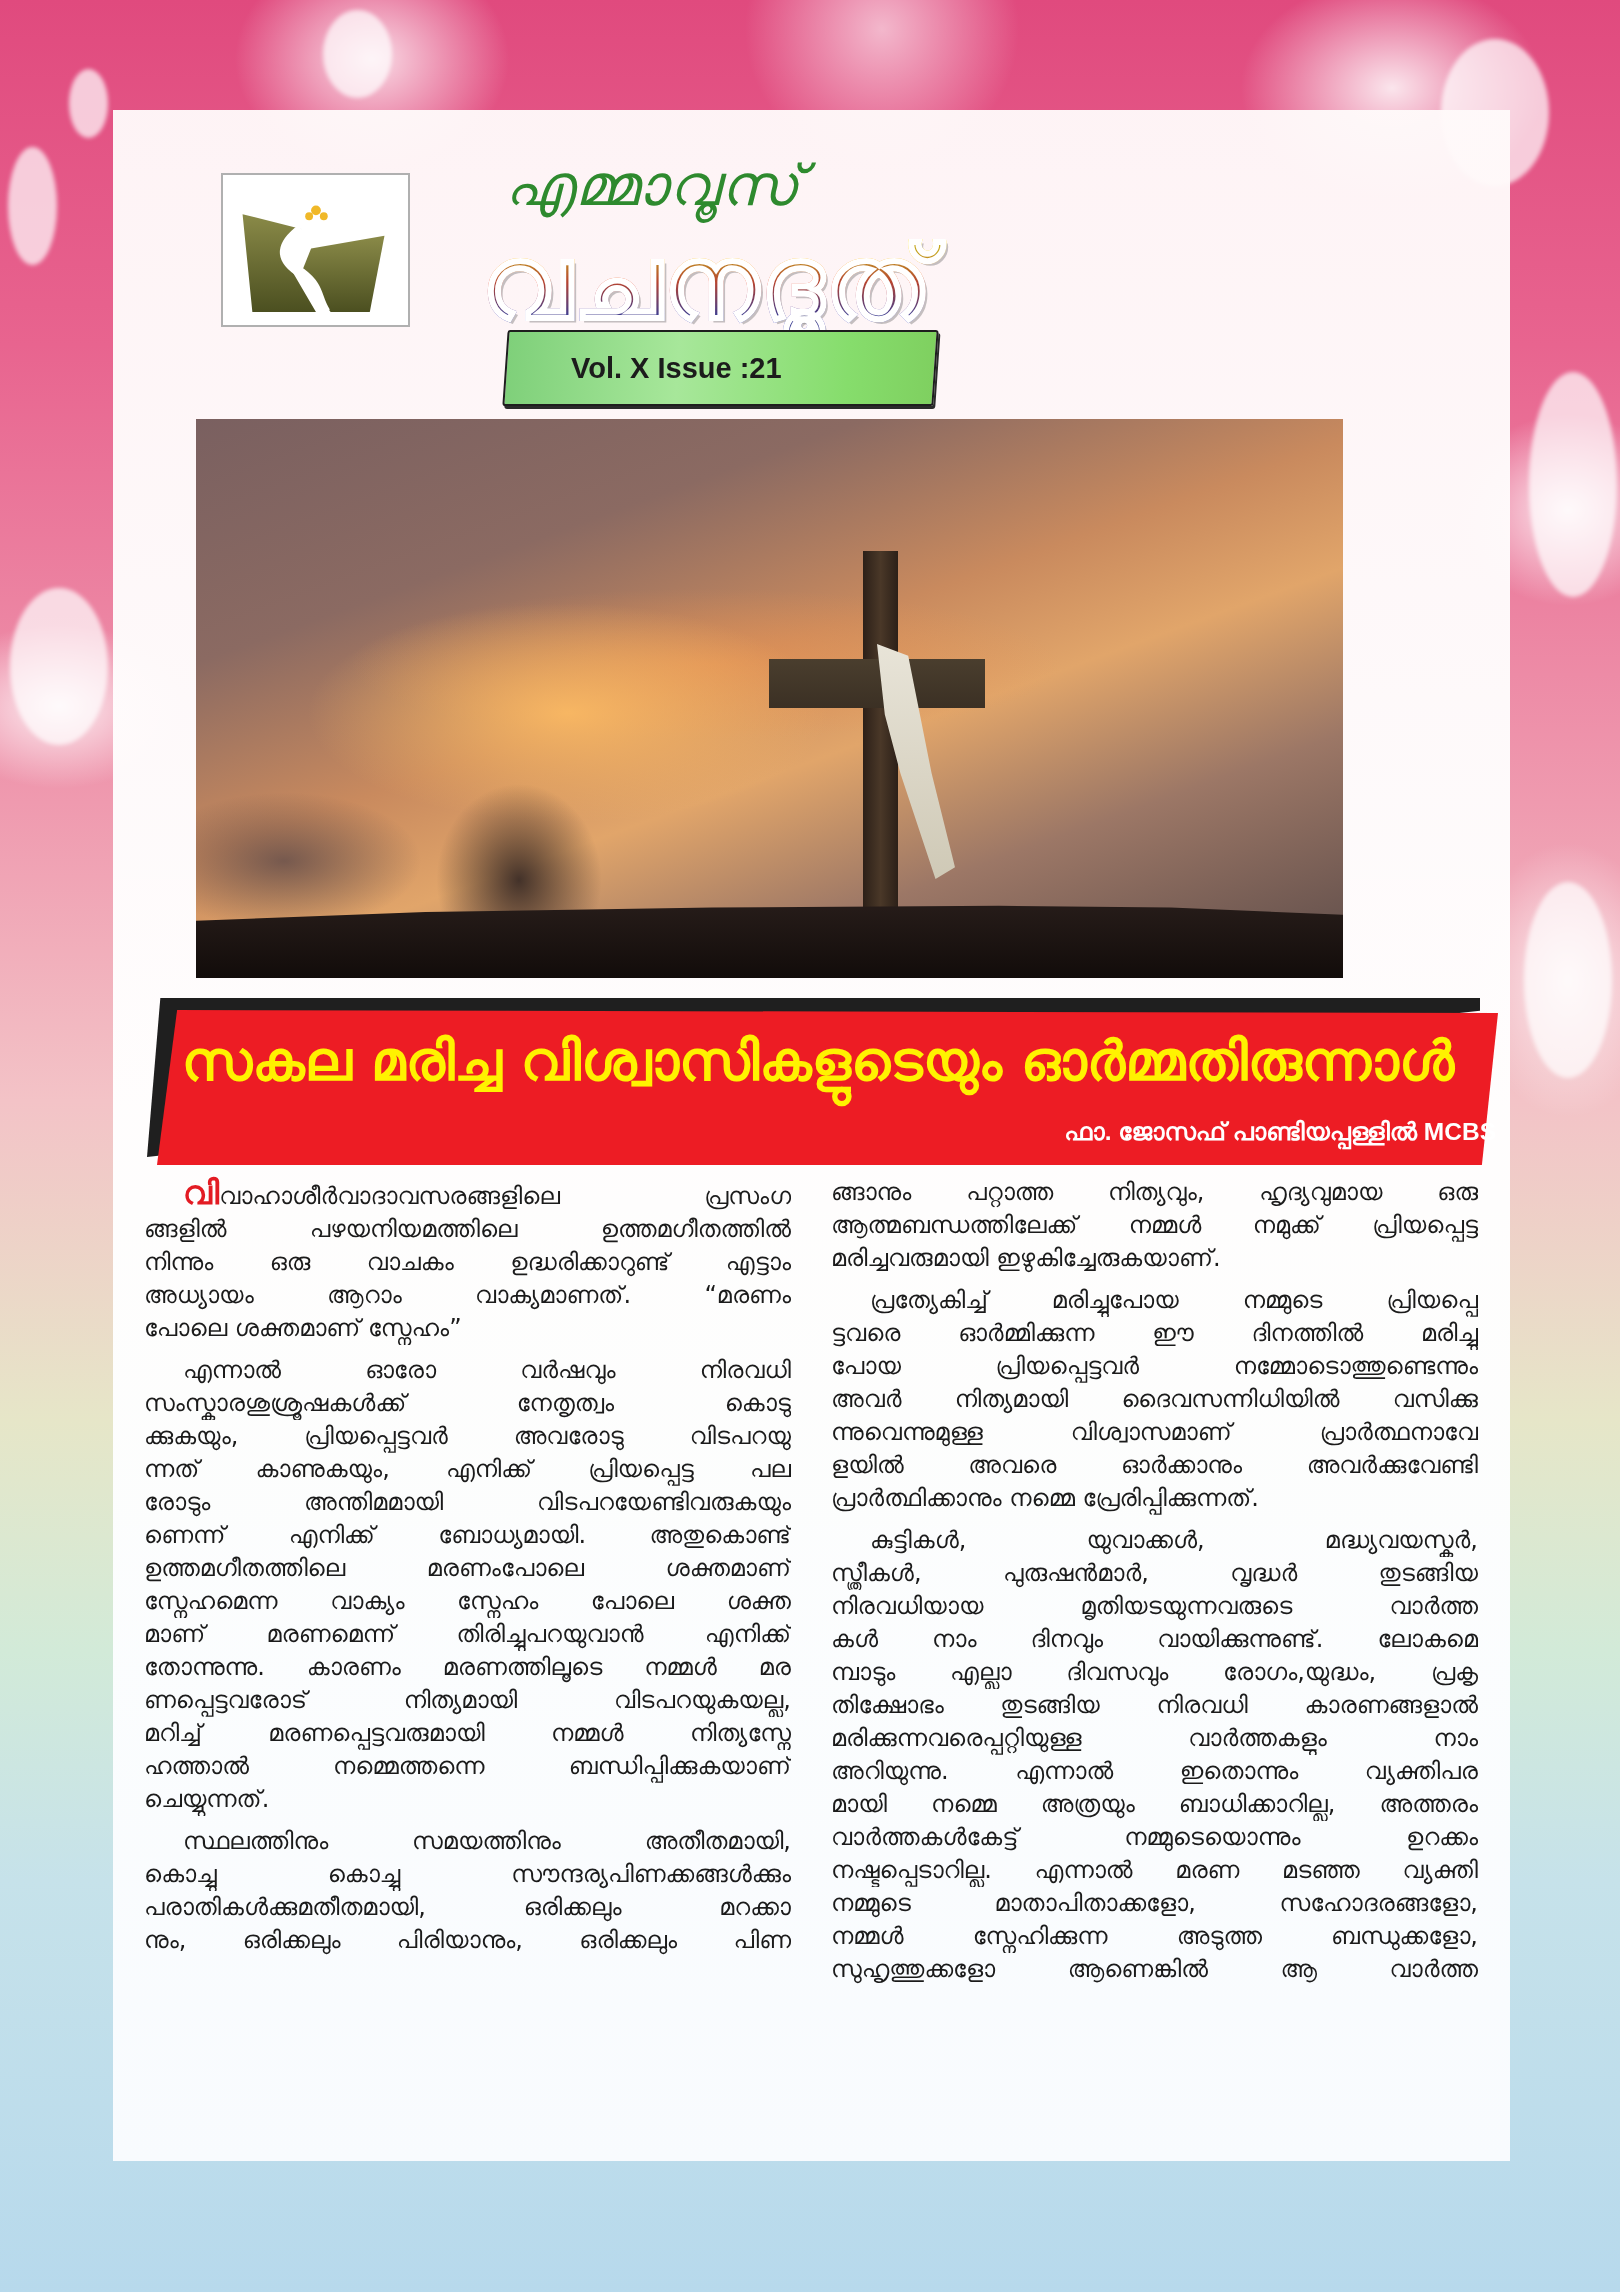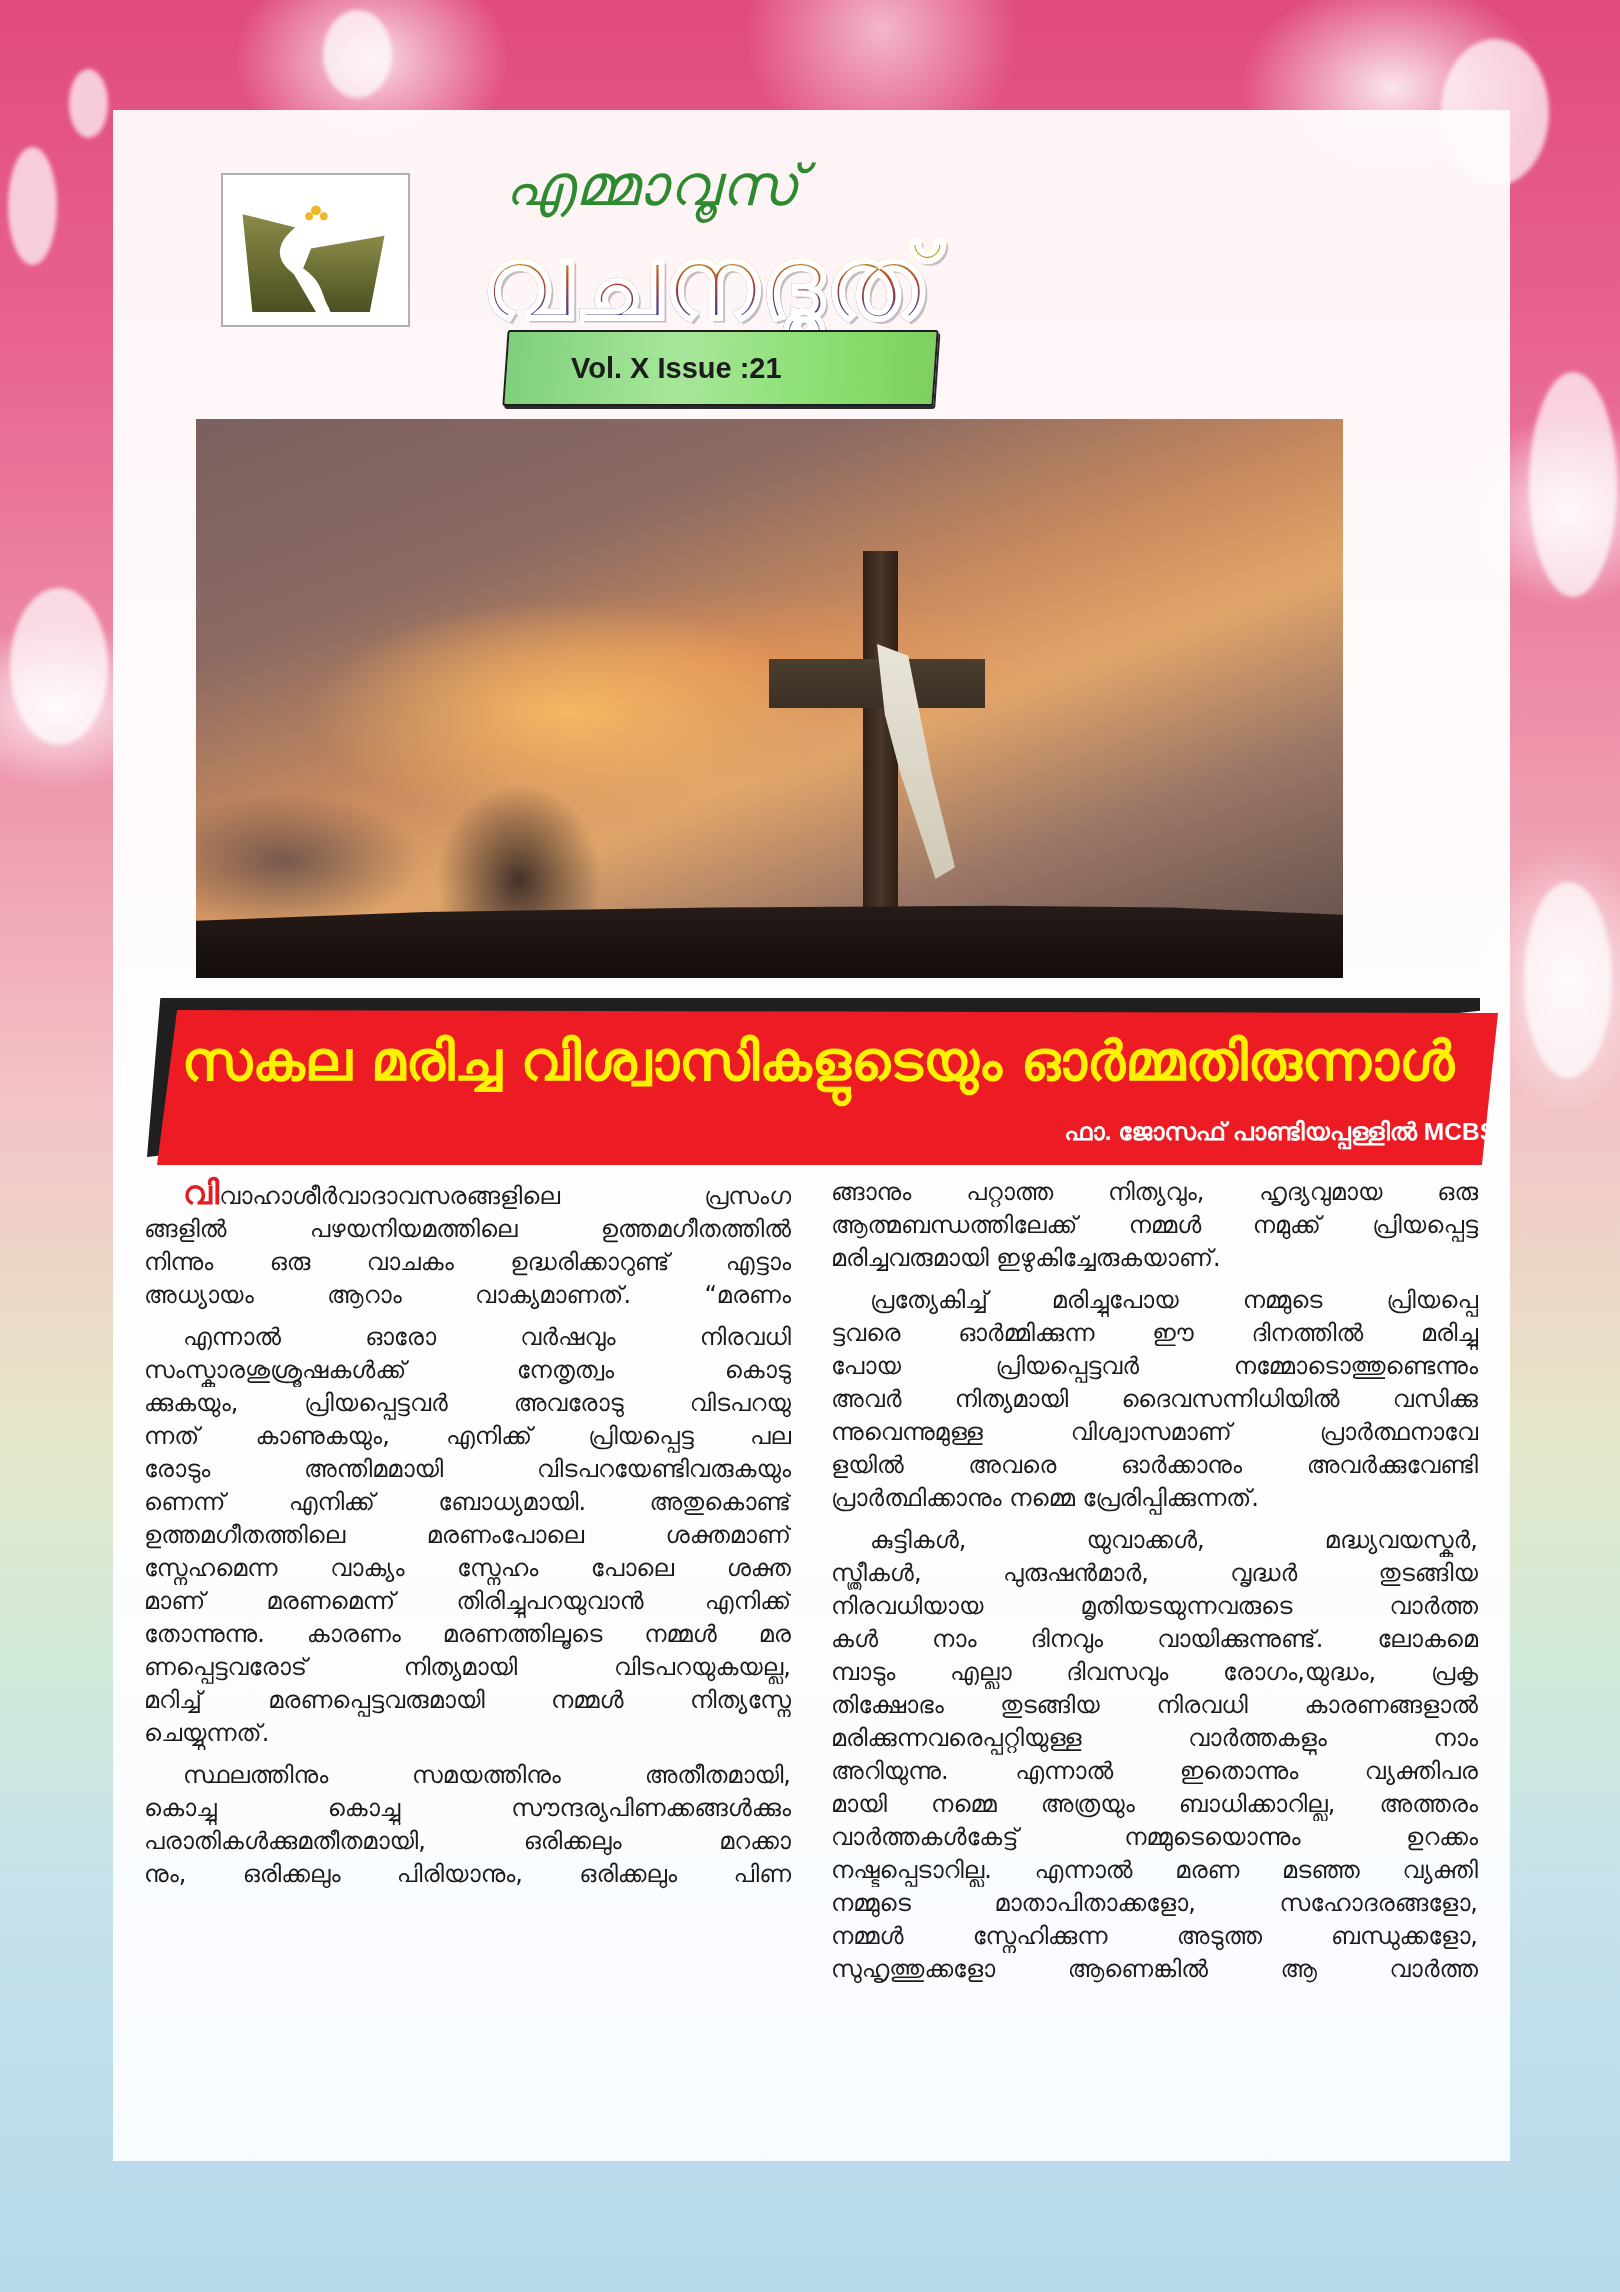--- a/index.html
+++ b/index.html
@@ -165,34 +165,36 @@
 <div class="banner"></div>
 <div class="banner-title">സകല മരിച്ച വിശ്വാസികളുടെയും ഓർമ്മതിരുന്നാൾ</div>
 <div class="banner-author">ഫാ. ജോസഫ് പാണ്ടിയപ്പള്ളിൽ MCBS</div>
 
 <div class="col col-left">
   <p>
     <span class="line"><span class="dropcap">വി</span><span>വാഹാശീർവാദാവസരങ്ങളിലെ പ്രസംഗ</span></span>
     <span class="line" style="margin-left:-39px;">ങ്ങളിൽ പഴയനിയമത്തിലെ ഉത്തമഗീതത്തിൽ</span>
     <span class="line" style="margin-left:-39px;">നിന്നും ഒരു വാചകം ഉദ്ധരിക്കാറുണ്ട് എട്ടാം</span>
     <span class="line" style="margin-left:-39px;">അധ്യായം ആറാം വാക്യമാണത്. “മരണം</span>
+    <span class="line last" style="margin-left:-39px;">പോലെ ശക്തമാണ് സ്നേഹം”</span>
   </p>
   <p>
     <span class="line">എന്നാൽ ഓരോ വർഷവും നിരവധി</span>
     <span class="line" style="margin-left:-39px;">സംസ്കാരശുശ്രൂഷകൾക്ക് നേതൃത്വം കൊടു</span>
     <span class="line" style="margin-left:-39px;">ക്കുകയും, പ്രിയപ്പെട്ടവർ അവരോടു വിടപറയു</span>
     <span class="line" style="margin-left:-39px;">ന്നത് കാണുകയും, എനിക്ക് പ്രിയപ്പെട്ട പല</span>
     <span class="line" style="margin-left:-39px;">രോടും അന്തിമമായി വിടപറയേണ്ടിവരുകയും</span>
     <span class="line" style="margin-left:-39px;">ണെന്ന് എനിക്ക് ബോധ്യമായി. അതുകൊണ്ട്</span>
     <span class="line" style="margin-left:-39px;">ഉത്തമഗീതത്തിലെ മരണംപോലെ ശക്തമാണ്</span>
     <span class="line" style="margin-left:-39px;">സ്നേഹമെന്ന വാക്യം സ്നേഹം പോലെ ശക്ത</span>
     <span class="line" style="margin-left:-39px;">മാണ് മരണമെന്ന് തിരിച്ചുപറയുവാൻ എനിക്ക്</span>
     <span class="line" style="margin-left:-39px;">തോന്നുന്നു. കാരണം മരണത്തിലൂടെ നമ്മൾ മര</span>
     <span class="line" style="margin-left:-39px;">ണപ്പെട്ടവരോട് നിത്യമായി വിടപറയുകയല്ല,</span>
     <span class="line" style="margin-left:-39px;">മറിച്ച് മരണപ്പെട്ടവരുമായി നമ്മൾ നിത്യസ്നേ</span>
+    <span class="line" style="margin-left:-39px;">ഹത്താൽ നമ്മെത്തന്നെ ബന്ധിപ്പിക്കുകയാണ്</span>
     <span class="line last" style="margin-left:-39px;">ചെയ്യുന്നത്.</span>
   </p>
   <p>
     <span class="line">സ്ഥലത്തിനും സമയത്തിനും അതീതമായി,</span>
     <span class="line" style="margin-left:-39px;">കൊച്ചു കൊച്ചു സൗന്ദര്യപിണക്കങ്ങൾക്കും</span>
     <span class="line" style="margin-left:-39px;">പരാതികൾക്കുമതീതമായി, ഒരിക്കലും മറക്കാ</span>
     <span class="line" style="margin-left:-39px;">നും, ഒരിക്കലും പിരിയാനും, ഒരിക്കലും പിണ</span>
   </p>
 </div>
 

